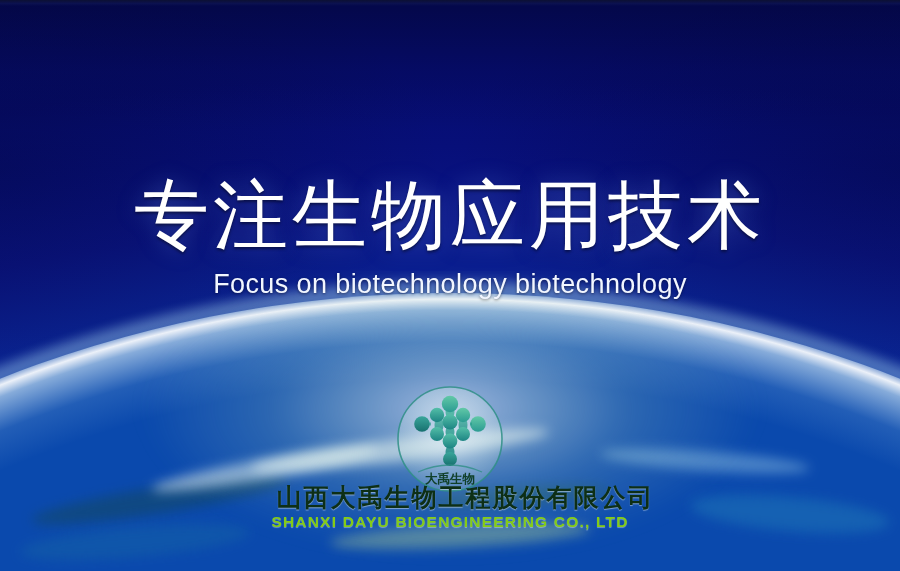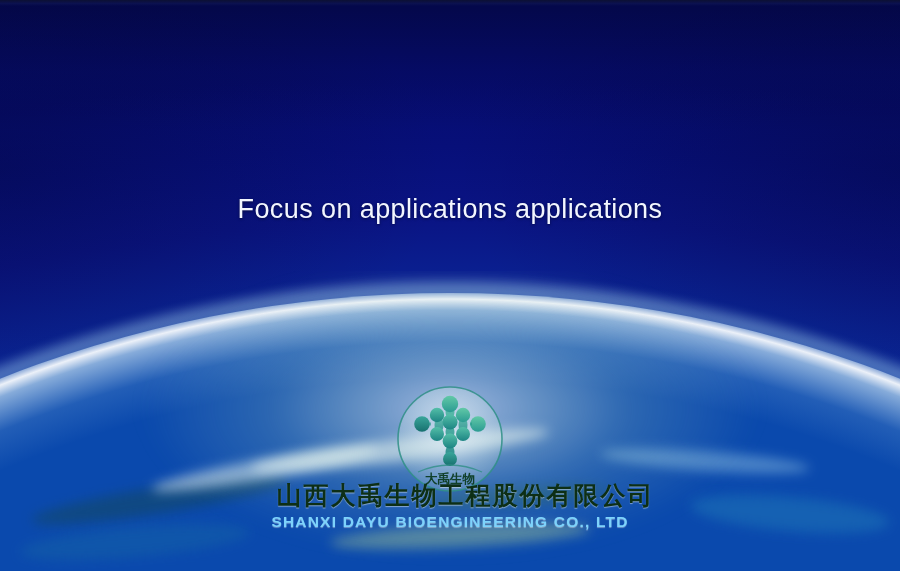--- a/index.html
+++ b/index.html
@@ -195,36 +195,36 @@
   .logo-badge svg { display: block; width: 110px; height: 110px; }
 
   
   .company-block {
     position: absolute;
     left: 0; right: 0;
     top: 484px;
     text-align: center;
   }
   .company-cn {
-    font-family: Liberation Mono, monospace;
+    font-family: Liberation Serif, serif;
     font-size: 25px;
     font-weight: 700;
     color: #0d2f16;
     letter-spacing: 2px;
     line-height: 1.08;
     text-shadow: 0 1px 1px rgba(255,255,255,0.45);
     white-space: nowrap;
     padding-left: 31px;
   }
   .company-en {
     margin-top: 2px;
     font-family: "Liberation Sans", "DejaVu Sans", sans-serif;
     font-size: 15.5px;
     font-weight: 700;
-    color: #7dd3fc;
+    color: #84cc16;
     letter-spacing: 1.2px;
     text-shadow: 0 1px 1px rgba(255,255,255,0.4);
     white-space: nowrap;
   }
 </style>
 </head>
 <body>
 
 <div id="poster">
 
@@ -241,21 +241,22 @@
     <div class="streak s3"></div>
     <div class="streak s4"></div>
     <div class="streak s5"></div>
     <div class="streak s6"></div>
     <div class="streak s7"></div>
     <div class="streak s8"></div>
     <div class="center-glow"></div>
   </div>
 
   <div class="headline-block">
-    <div class="headline-en">Focus on applications applications</div>
+    <div class="headline-cn">专注生物应用技术</div>
+    <div class="headline-en">Focus on biotechnology biotechnology</div>
   </div>
 
   <div class="logo-badge">
     <svg viewBox="0 0 110 110" xmlns="http://www.w3.org/2000/svg" aria-hidden="true">
       <defs>
         <linearGradient id="gDark" x1="0" y1="0" x2="0" y2="1">
           <stop offset="0%" stop-color="#3aa69b"></stop>
           <stop offset="100%" stop-color="#17706f"></stop>
         </linearGradient>
         <linearGradient id="gMid" x1="0" y1="0" x2="0" y2="1">

